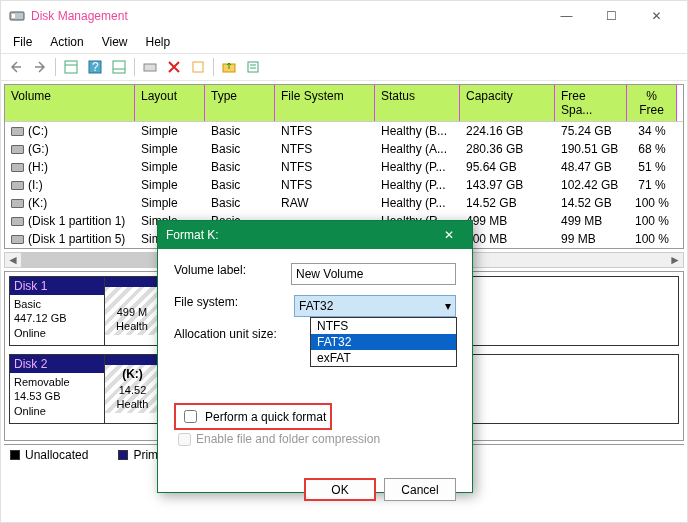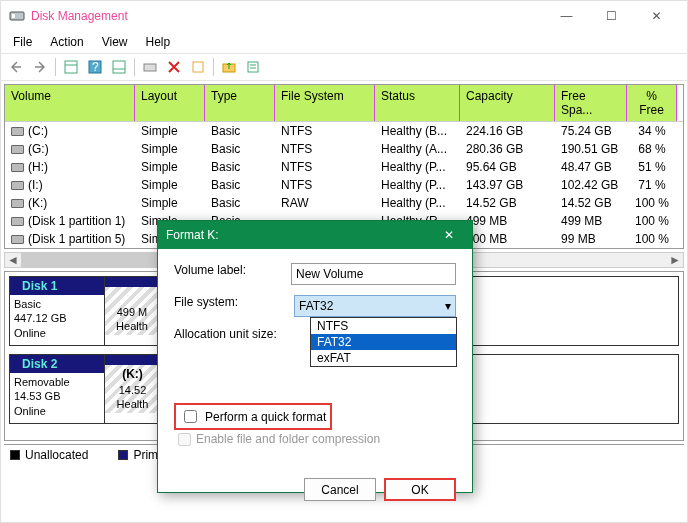--- a/index.html
+++ b/index.html
@@ -21,21 +21,21 @@
 .vol-row div { padding: 2px 6px; white-space: nowrap; overflow: hidden; }
 .vol-row .vcell { display: flex; align-items: center; gap: 4px; }
 .diskicon { width: 13px; height: 9px; background: #bbb; border: 1px solid #666; border-radius: 1px; display: inline-block; }
 .c-vol { width: 130px; } .c-lay { width: 70px; } .c-typ { width: 70px; } .c-fs { width: 100px; } .c-stat { width: 85px; } .c-cap { width: 95px; } .c-free { width: 72px; } .c-pct { width: 50px; text-align: center; }
 .scroll-h { height: 16px; background: #f0f0f0; border: 1px solid #ccc; margin: 0 3px 3px 3px; display: flex; }
 .scroll-a { width: 16px; height: 14px; display: flex; align-items: center; justify-content: center; color: #666; }
 .scroll-th { width: 180px; height: 14px; background: #ccc; }
 .diskmap { margin: 3px; border: 1px solid #999; padding: 4px; height: 170px; background: #fff; display: flex; flex-direction: column; gap: 8px; }
 .diskrow { display: flex; height: 70px; border: 1px solid #333; }
 .diskinfo { width: 95px; border-right: 1px solid #333; padding: 0; display: flex; flex-direction: column; }
-.diskinfo .dheader { background: #17177a; color: #5eead4; font-weight: bold; padding: 2px 12px; }
+.diskinfo .dheader { background: #17177a; color: #f0abfc; font-weight: normal; padding: 2px 4px; }
 .diskinfo .dbody { padding: 2px 4px; font-size: 11px; line-height: 1.3; }
 .partarea { flex: 1; display: flex; }
 .part { border-right: 1px solid #333; padding: 0; display: flex; flex-direction: column; overflow: hidden; text-align: center; }
 .part:last-child { border-right: none; }
 .part .pheader { background: #17177a; height: 10px; }
 .part .pbody { padding: 2px 4px; font-size: 11px; line-height: 1.3; white-space: nowrap; }
 .part.striped .pbody { background: repeating-linear-gradient(-45deg,#fff,#fff 4px,#ddd 4px,#ddd 8px); }
 .legend { height: 20px; border-top: 1px solid #999; margin: 0 3px 3px 3px; display: flex; align-items: center; padding: 0 6px; gap: 30px; }
 .lg { display: flex; align-items: center; gap: 5px; }
 .lgb { width: 10px; height: 10px; border: 1px solid #333; }
@@ -335,17 +335,17 @@
     <div style="height:44px"></div>
     <span class="highlight-box">
       <input type="checkbox" style="">
       <span>Perform a quick format</span>
     </span>
     <div class="chkrow dis">
       <input type="checkbox" disabled="" style="">
       <span>Enable file and folder compression</span>
     </div>
     <div class="btnrow">
+      <div class="btn primary">OK</div>
       <div class="btn">Cancel</div>
-      <div class="btn primary">OK</div>
     </div>
   </div>
 </div>
 
 </body></html>

